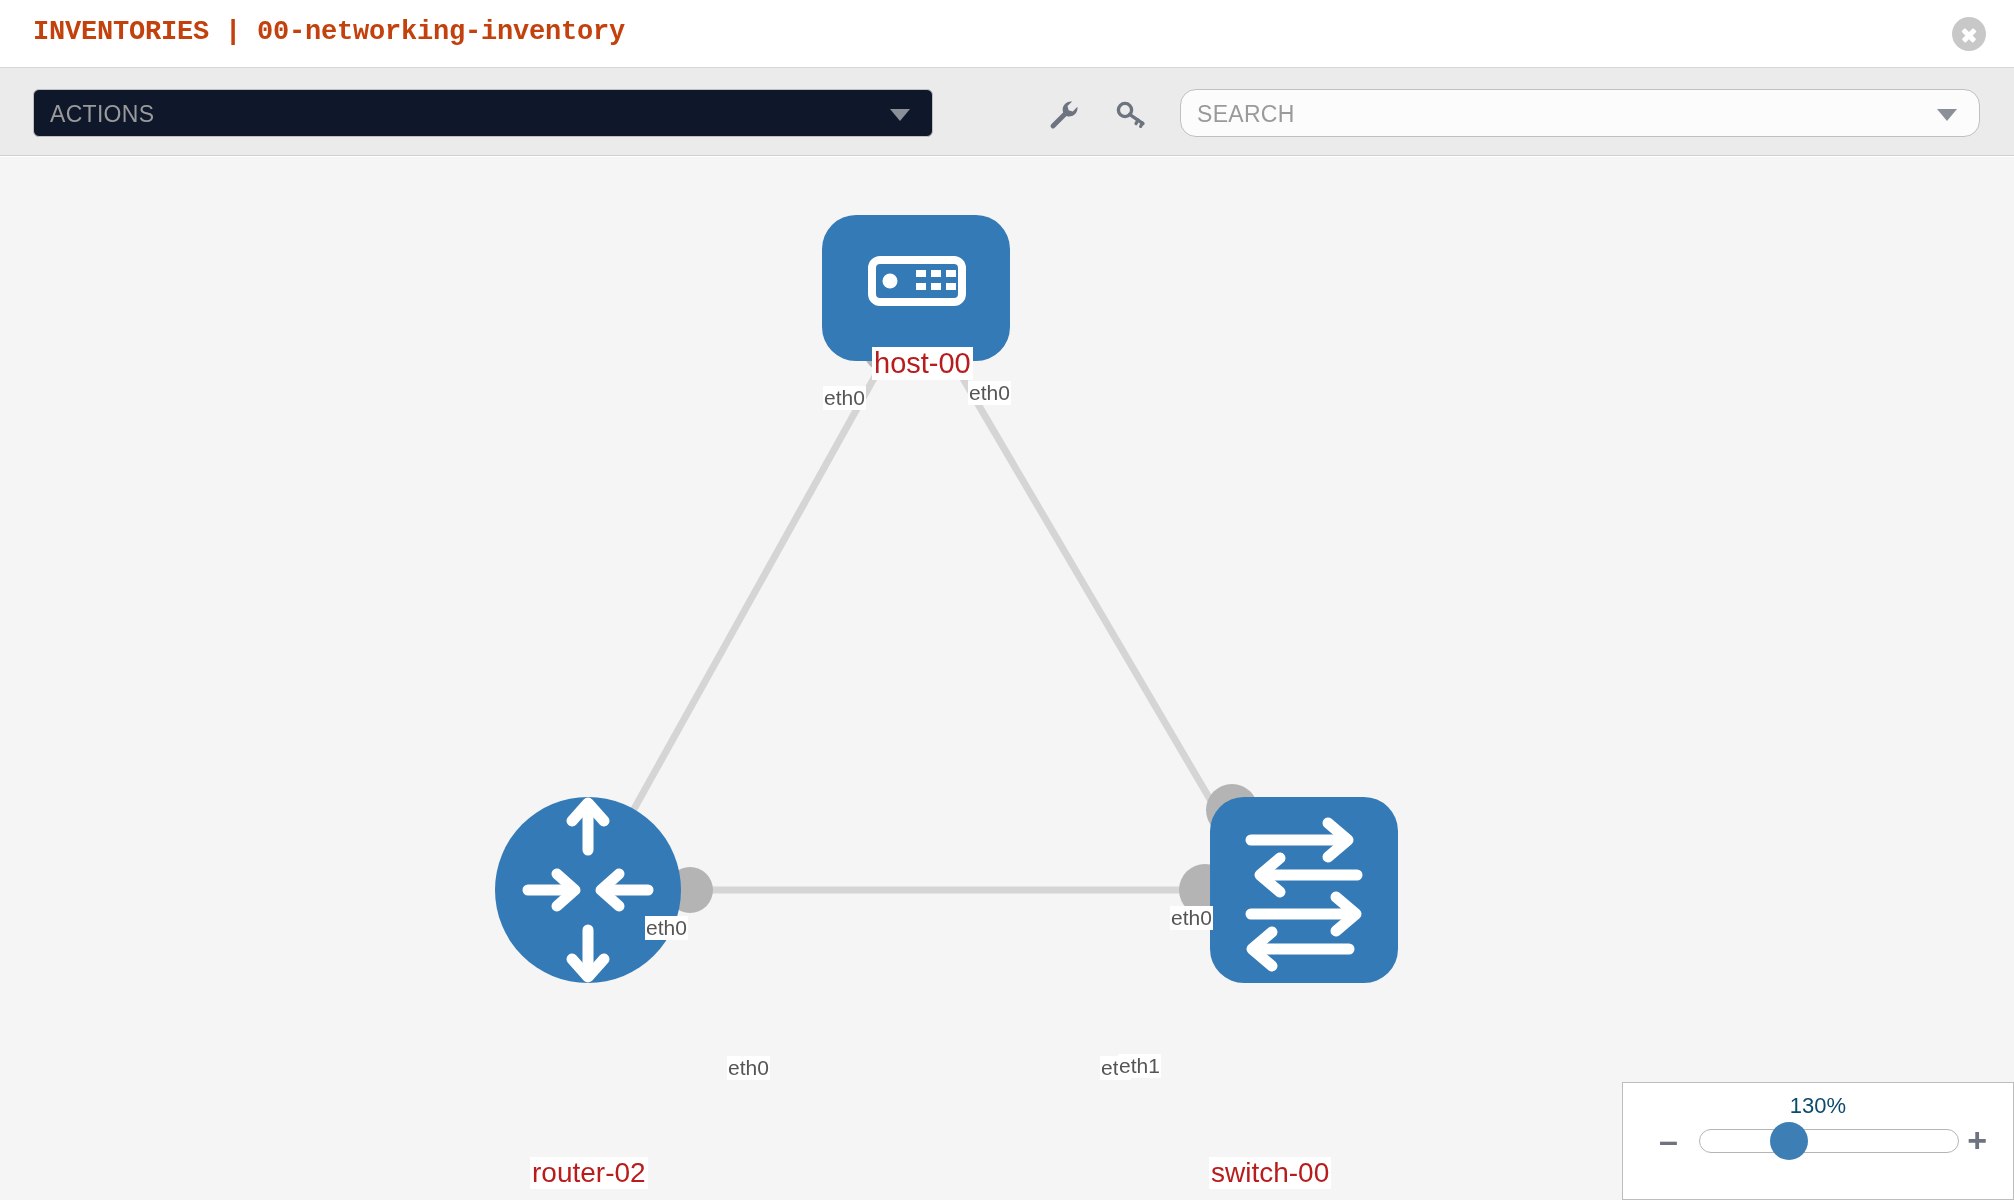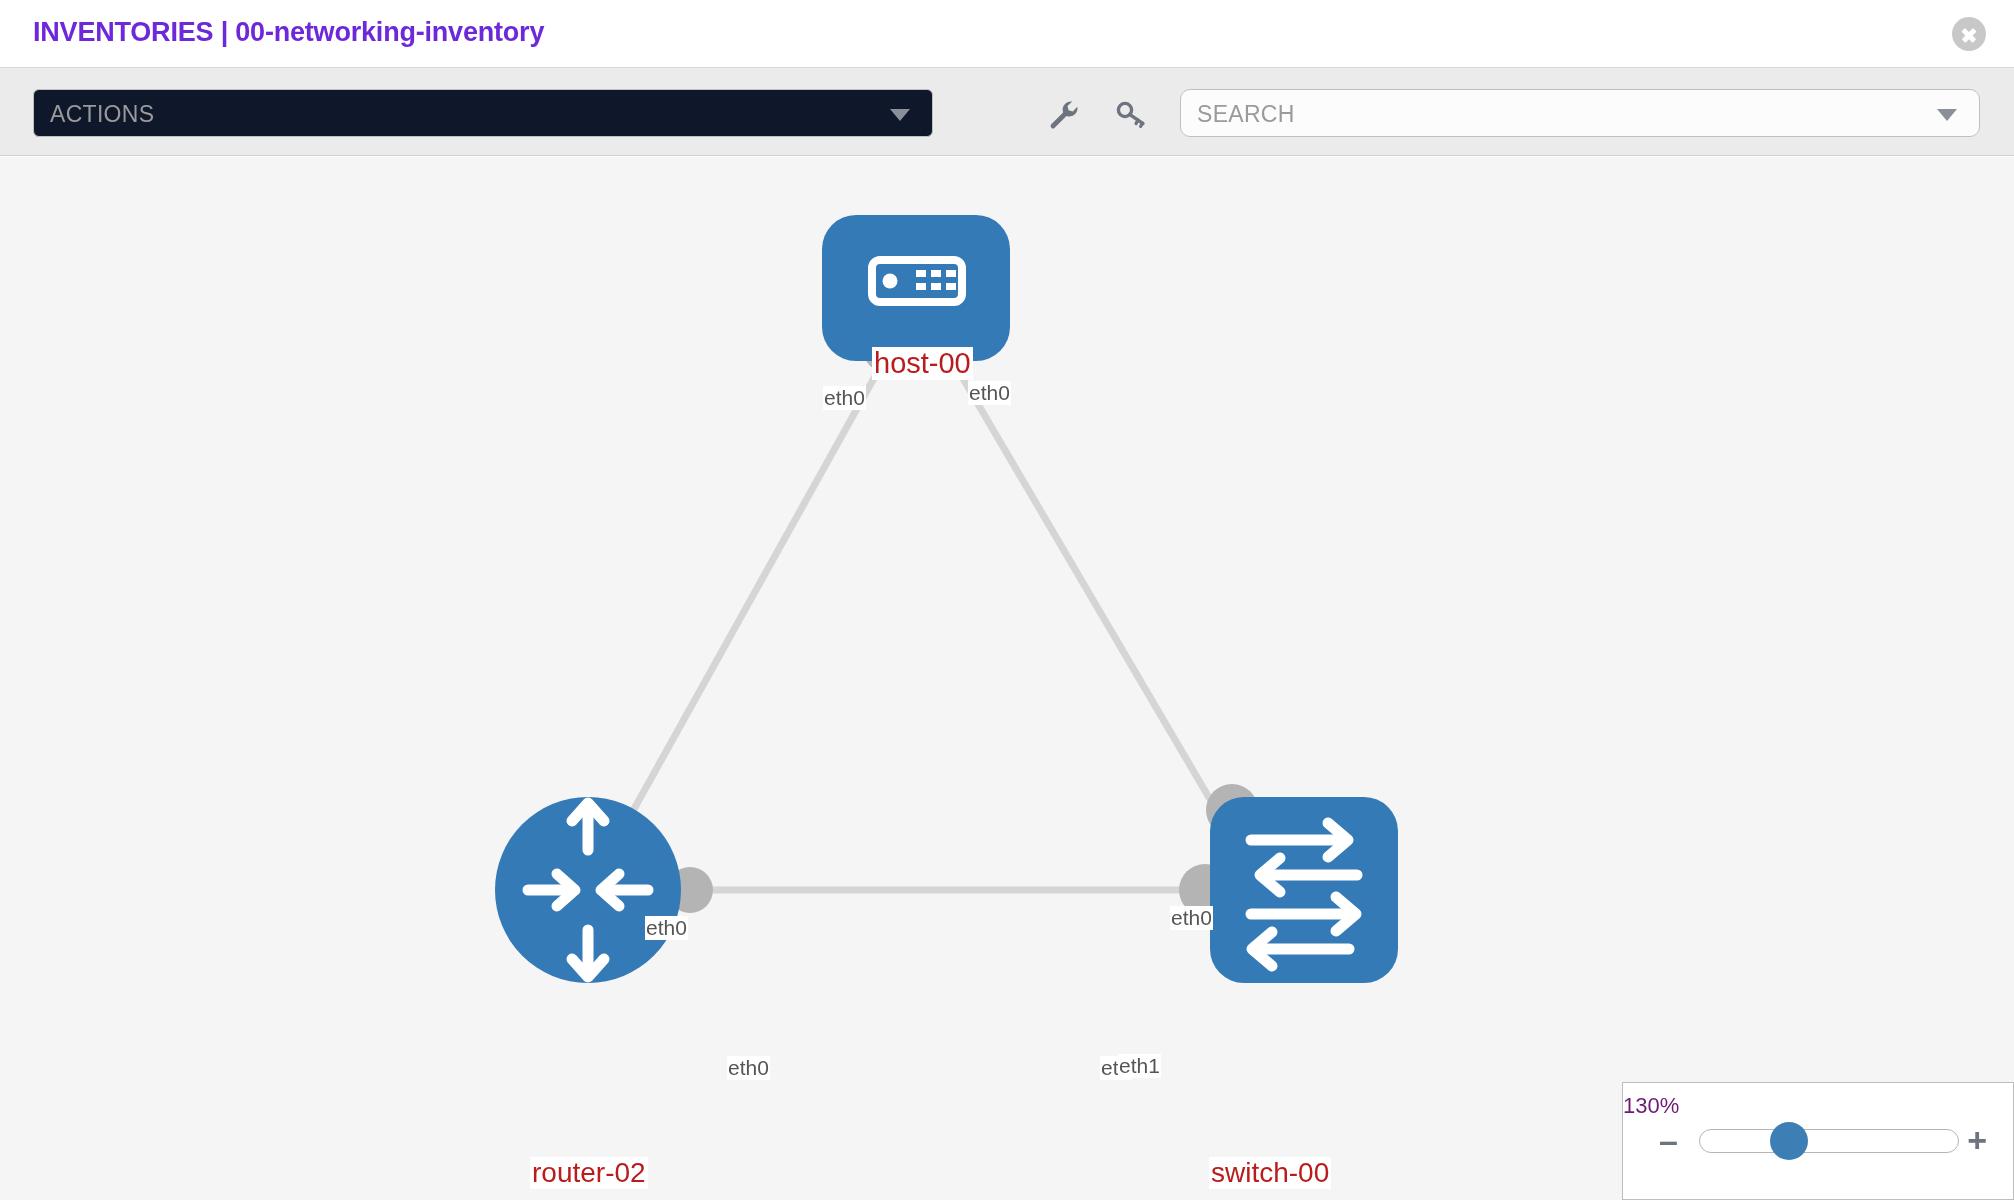--- a/index.html
+++ b/index.html
@@ -24,23 +24,24 @@
     background: #ffffff;
     border-bottom: 1px solid #d7d7d7;
     box-sizing: border-box;
   }
   .header-title {
     position: absolute;
     left: 33px;
     top: 17px;
     font-size: 27px;
     font-weight: bold;
-    color: #6d28d9;
+    color: #c2410c;
     letter-spacing: -0.2px;
     white-space: nowrap;
+    font-family: Liberation Mono, monospace;
   }
   .close-btn {
     position: absolute;
     right: 28px;
     top: 17px;
     width: 34px;
     height: 34px;
     border-radius: 50%;
     background: #c8c8c8;
     cursor: pointer;
@@ -109,21 +110,21 @@
   .tool-icon.key    { left: 1114px; }
 
   .search-box {
     position: absolute;
     left: 1180px;
     top: 21px;
     width: 800px;
     height: 48px;
     background: #fcfcfc;
     border: 1px solid #c0c0c0;
-    border-radius: 10px;
+    border-radius: 16px;
     box-sizing: border-box;
     cursor: text;
   }
   .search-box .label {
     position: absolute;
     left: 16px;
     top: 11px;
     font-size: 23px;
     color: #9a9a9a;
     letter-spacing: 0.3px;
@@ -173,22 +174,23 @@
     width: 392px;
     height: 118px;
     background: #ffffff;
     border: 1px solid #bdbdbd;
     box-sizing: border-box;
   }
   .zoom-value {
     position: absolute;
     left: 0; right: 0;
     top: 10px;
+    text-align: center;
     font-size: 22px;
-    color: #701a75;
+    color: #0c4a6e;
   }
   .zoom-minus, .zoom-plus {
     position: absolute;
     top: 43px;
     color: #6d7480;
     font-size: 34px;
     line-height: 28px;
     font-weight: bold;
     cursor: pointer;
     user-select: none;

